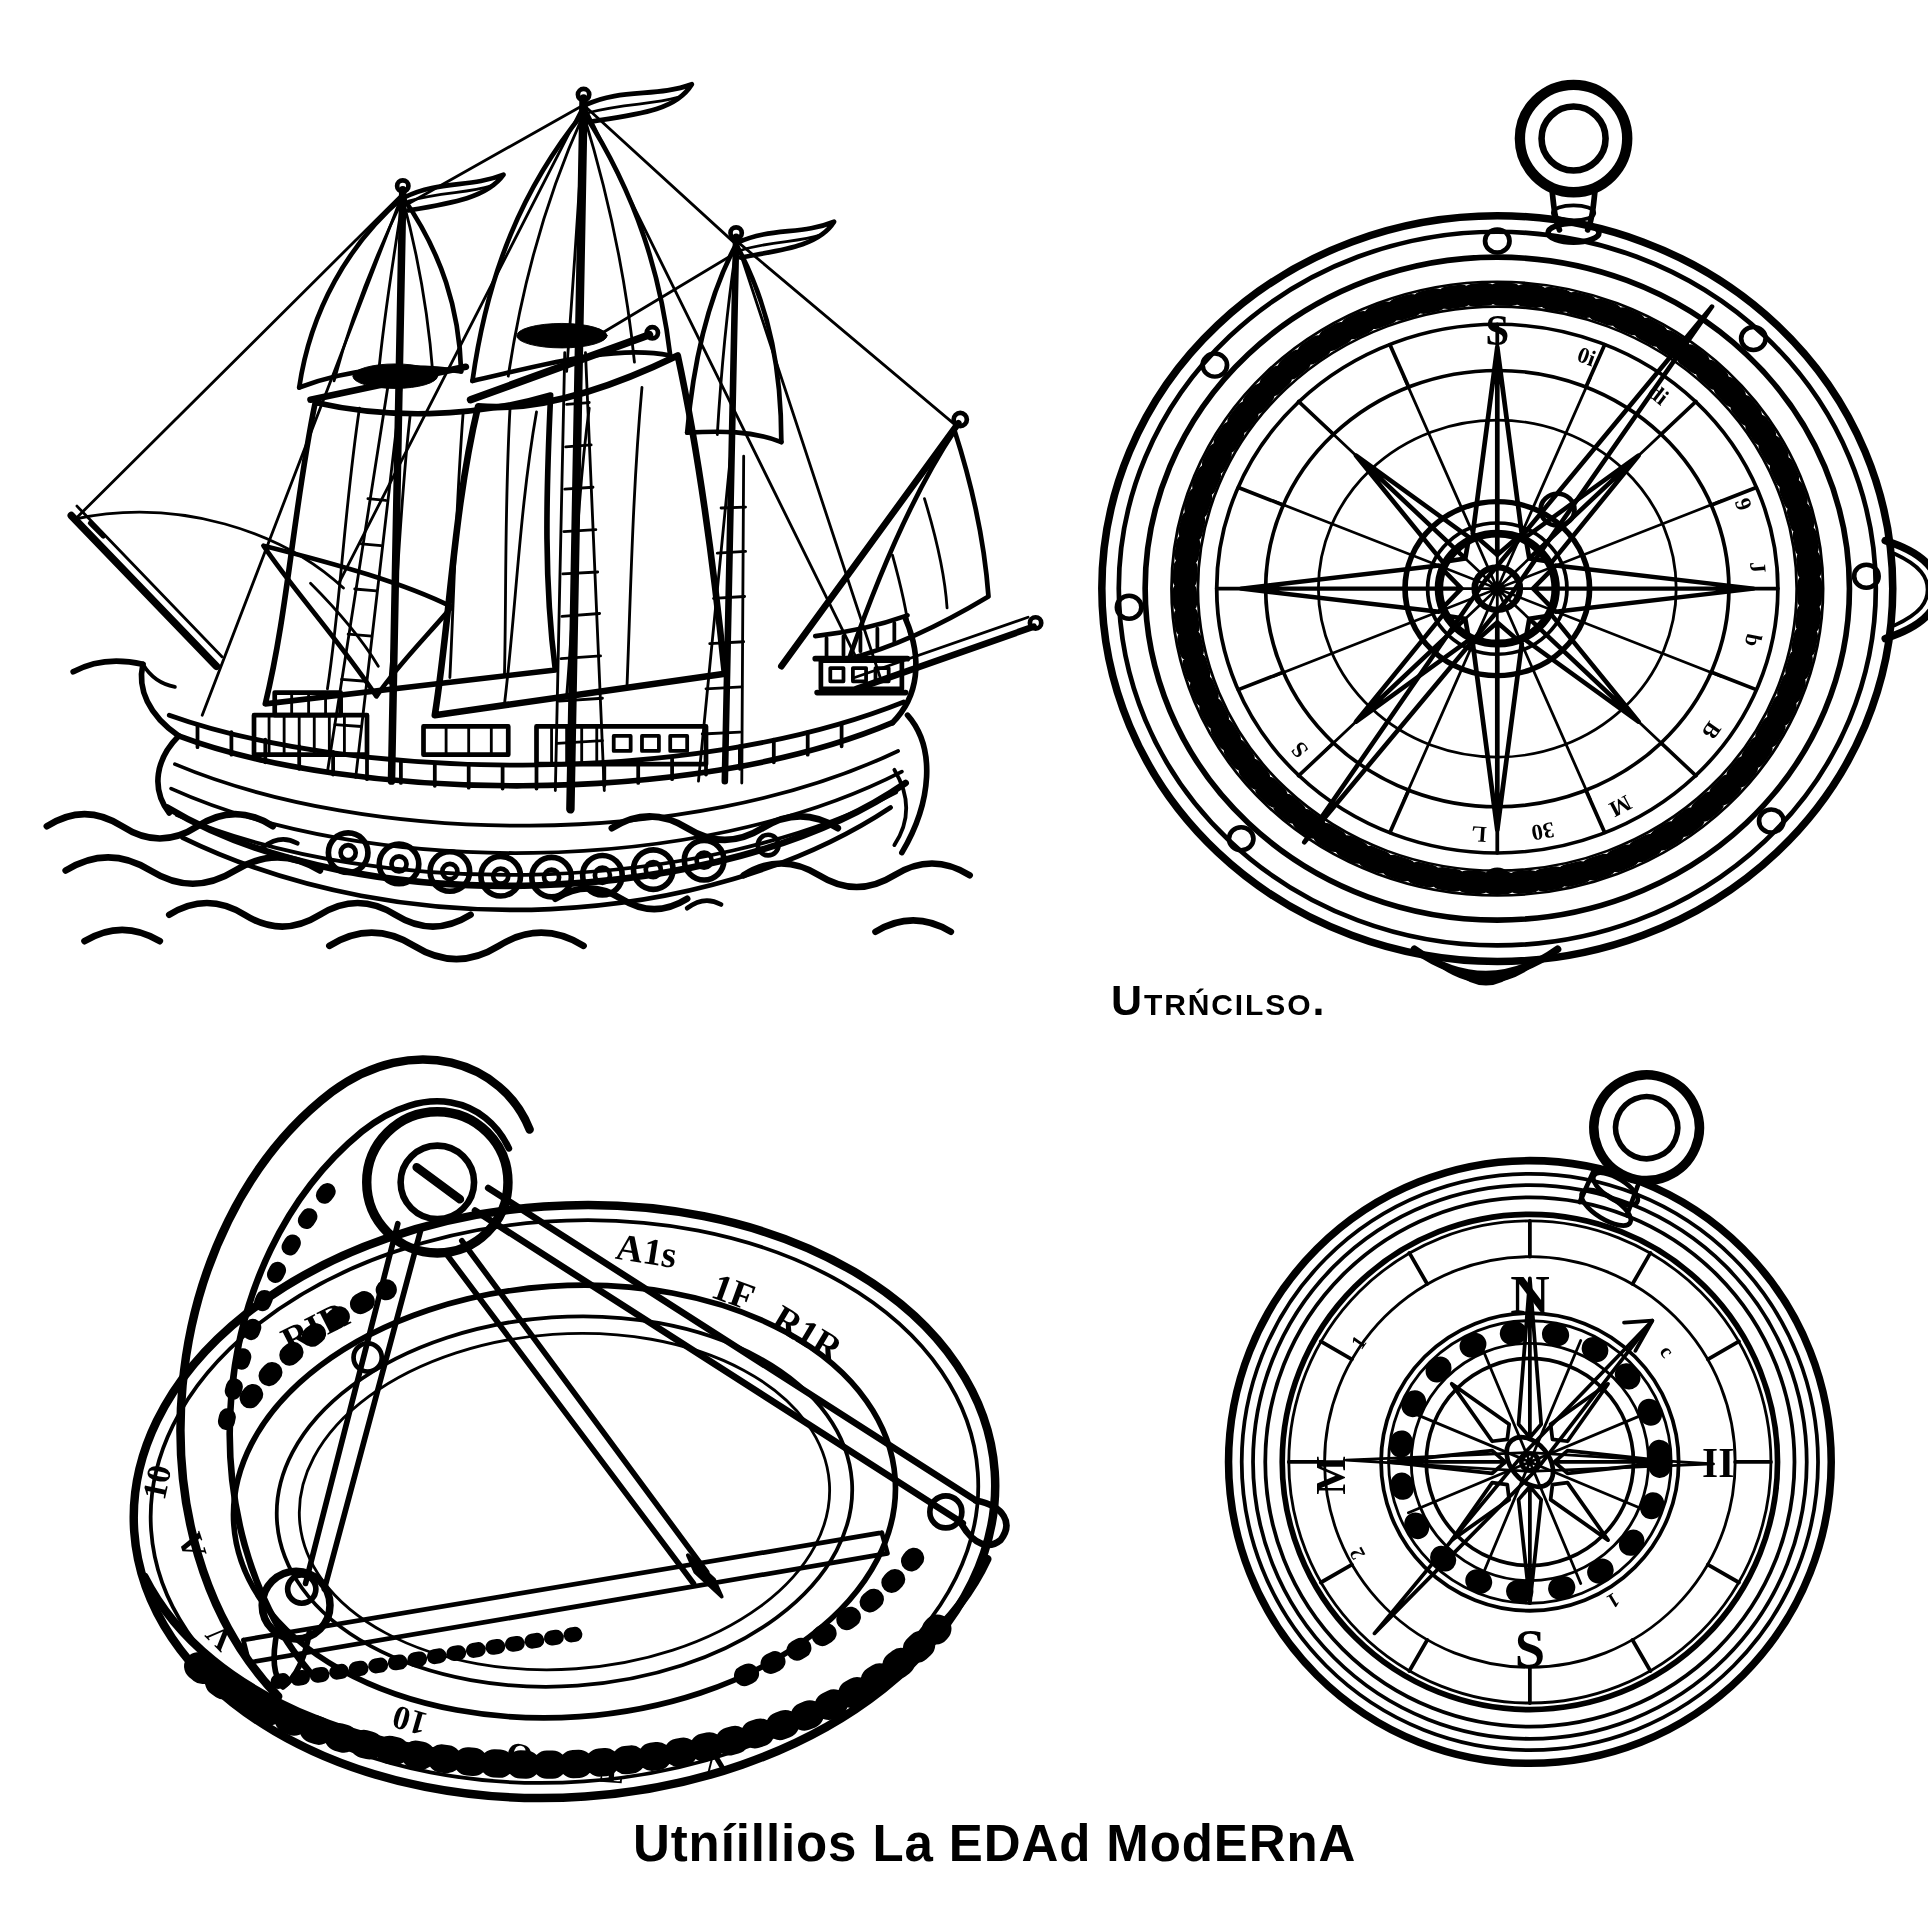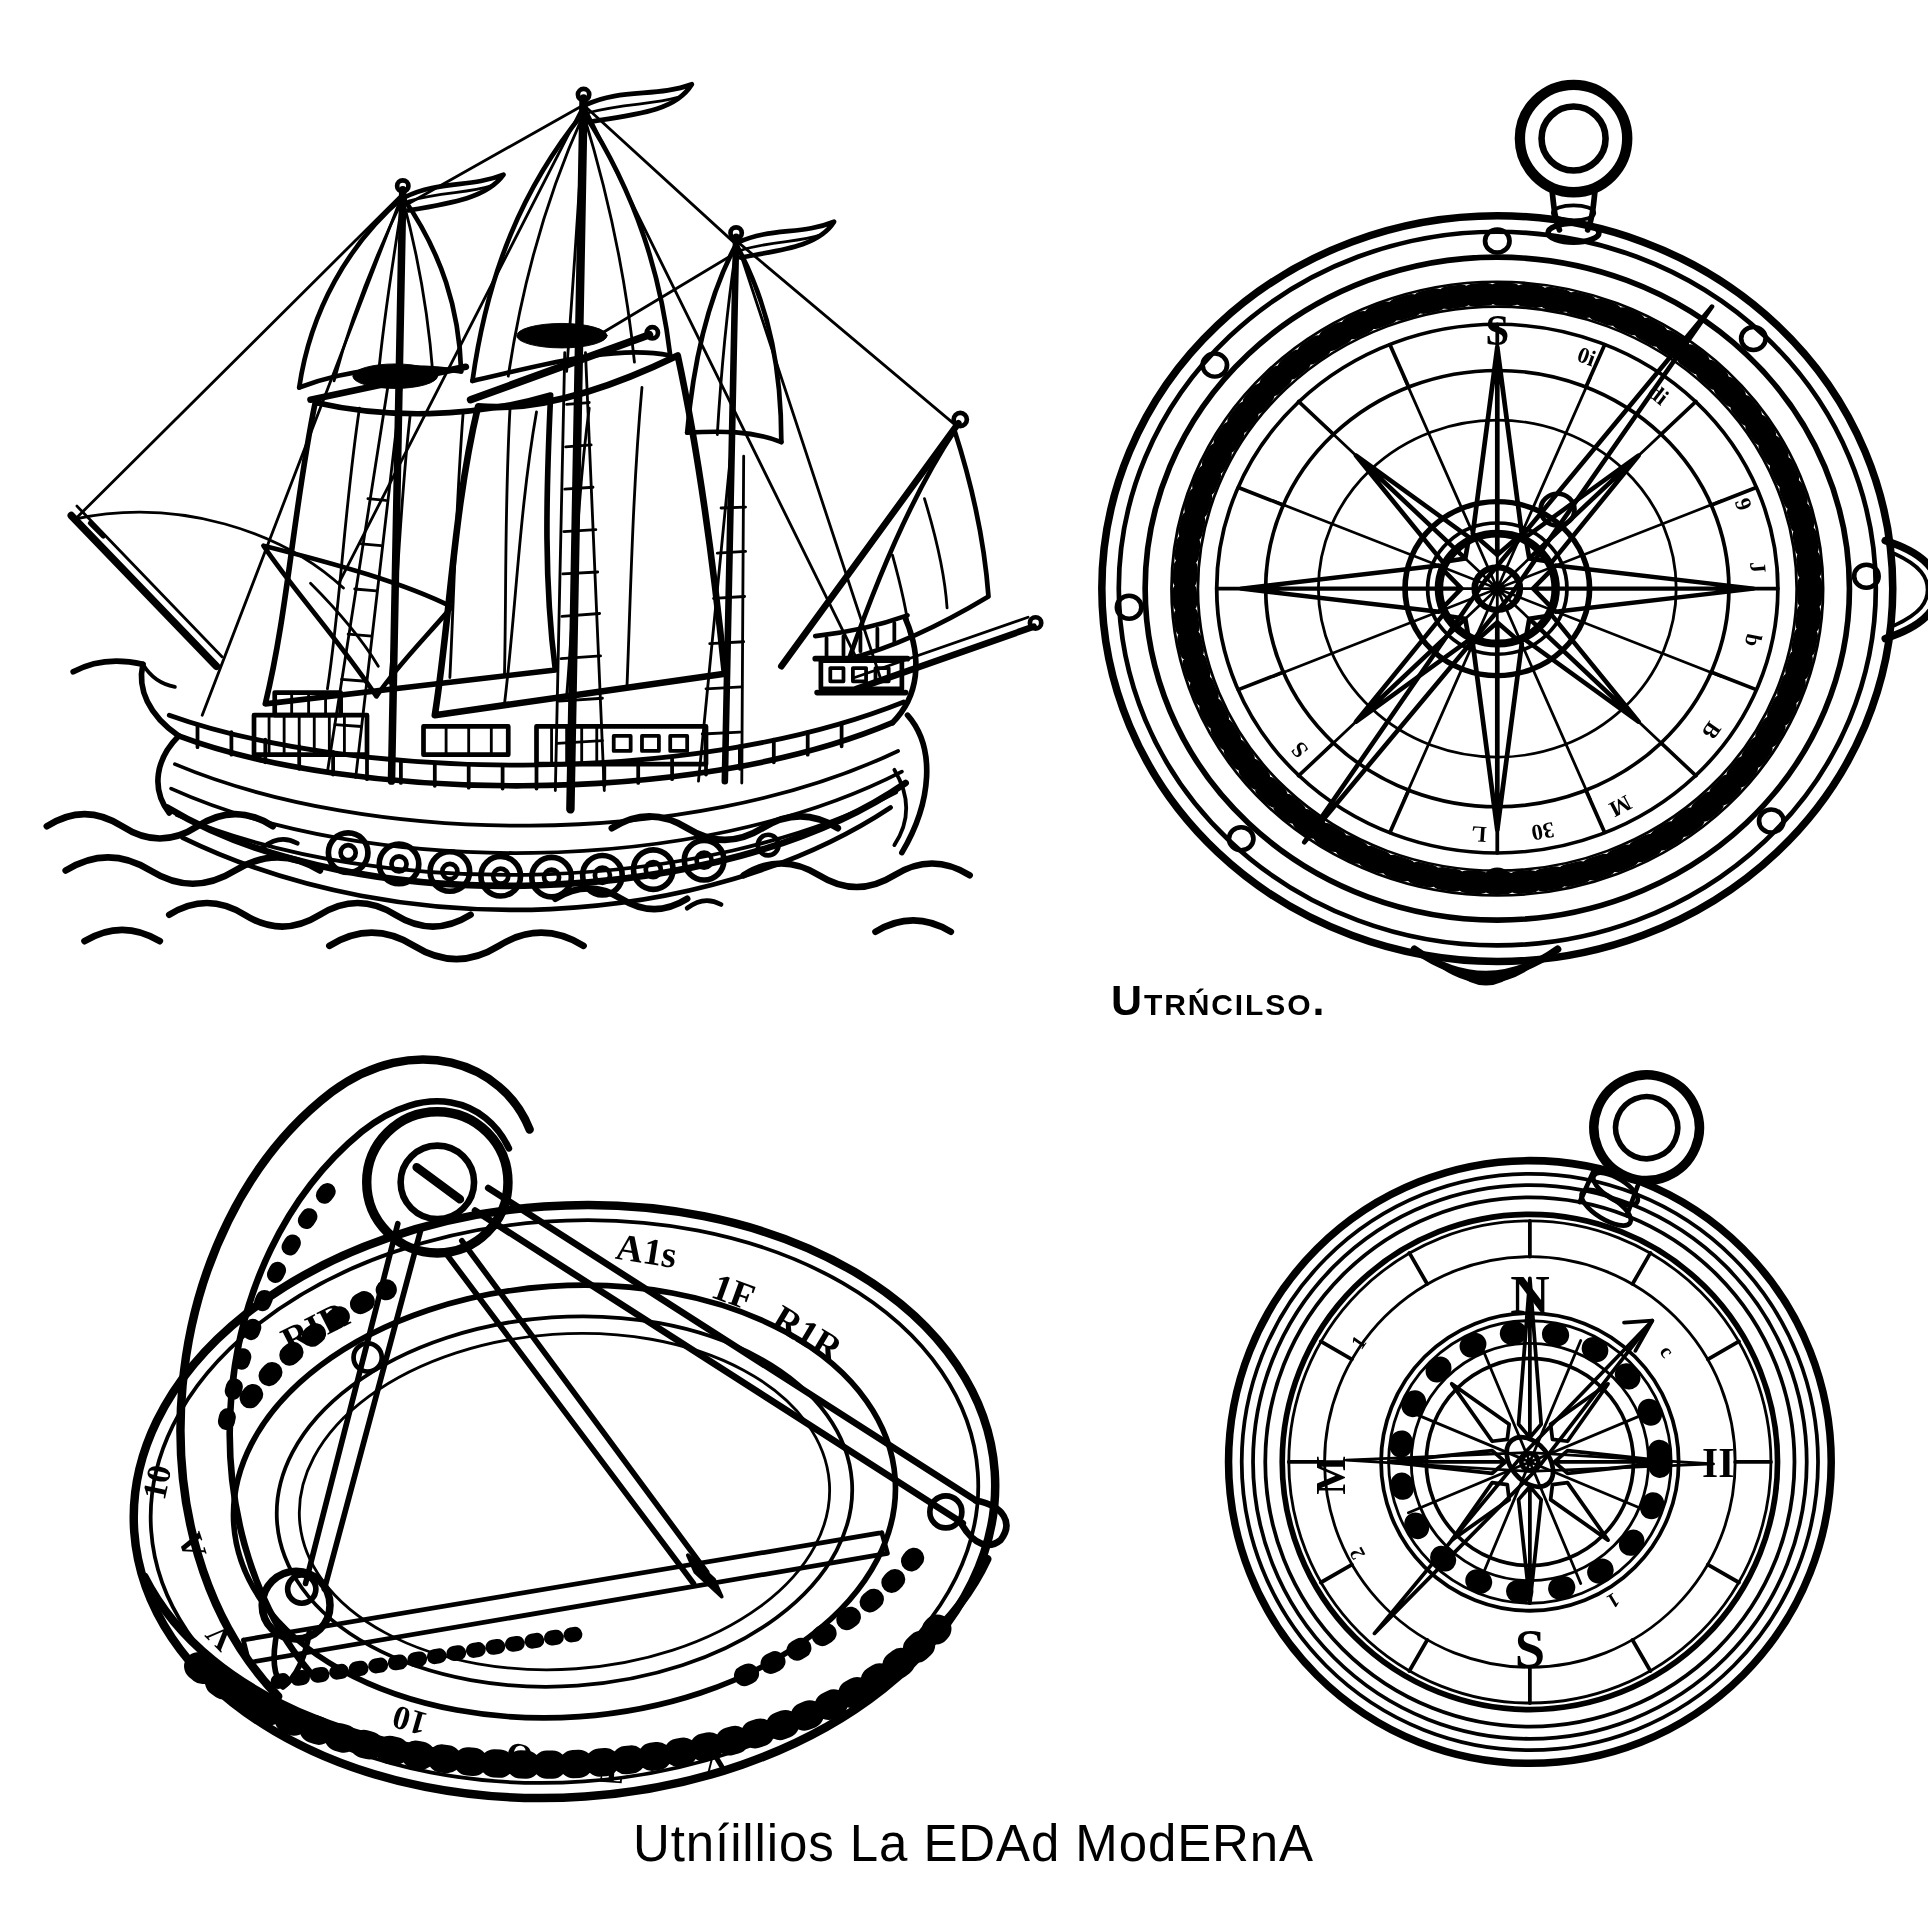--- a/index.html
+++ b/index.html
@@ -4,21 +4,21 @@
 <style>
   html,body{margin:0;padding:0;background:#ffffff;}
   .page{position:relative;width:1928px;height:1928px;background:#ffffff;overflow:hidden;
         font-family:"Liberation Sans",sans-serif;color:#000;}
   .fig{position:absolute;overflow:visible;}
   svg *{vector-effect:none;}
   .ln{fill:none;stroke:#000;stroke-linecap:round;stroke-linejoin:round;}
   .glyph{fill:#000;stroke:none;font-family:"Liberation Serif",serif;font-weight:bold;text-anchor:middle;}
   .caption-compass{position:absolute;left:1111px;top:976px;font-size:43px;font-weight:600;
         letter-spacing:1.9px;font-variant:small-caps;white-space:nowrap;}
-  .caption-page{position:absolute;left:633px;top:1814px;font-size:51px;font-weight:400;
+  .caption-page{position:absolute;left:633px;top:1814px;font-size:51px;font-weight:700;
         letter-spacing:0.9px;white-space:nowrap;}
 </style>
 </head>
 <body>
 
 <div class="page">
 
   <svg class="fig" style="left:28px;top:56px" width="1017" height="904" viewBox="0 0 1080 960">
 
     <g class="ln" stroke-width="3">

